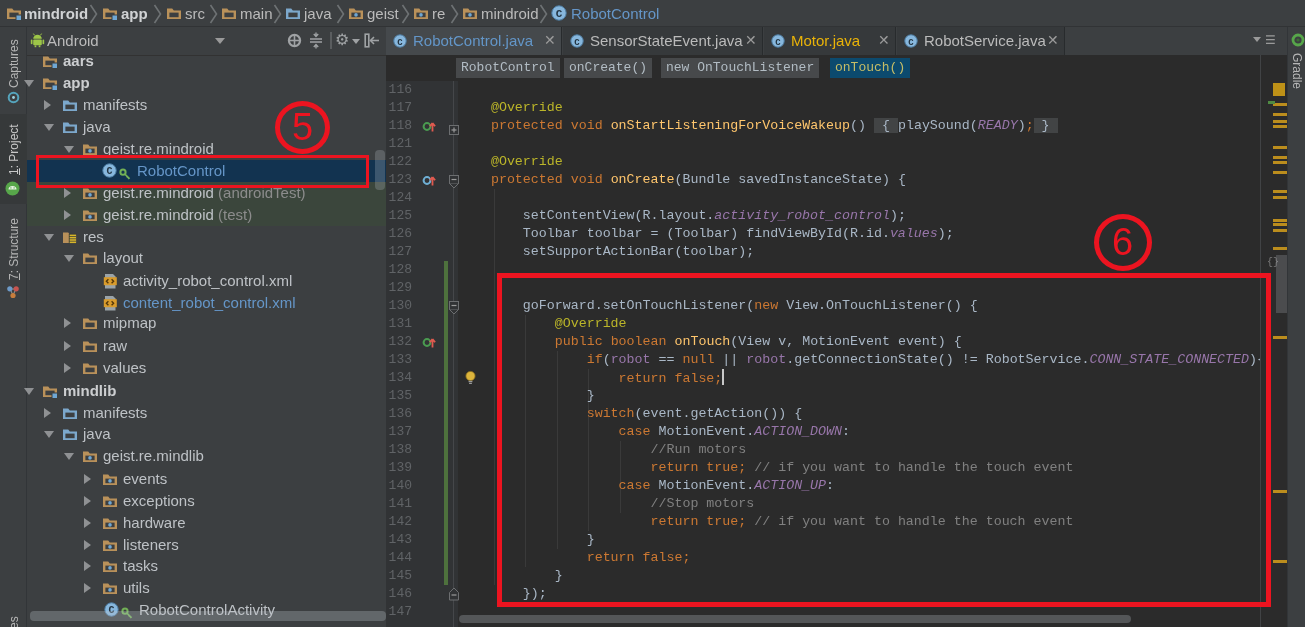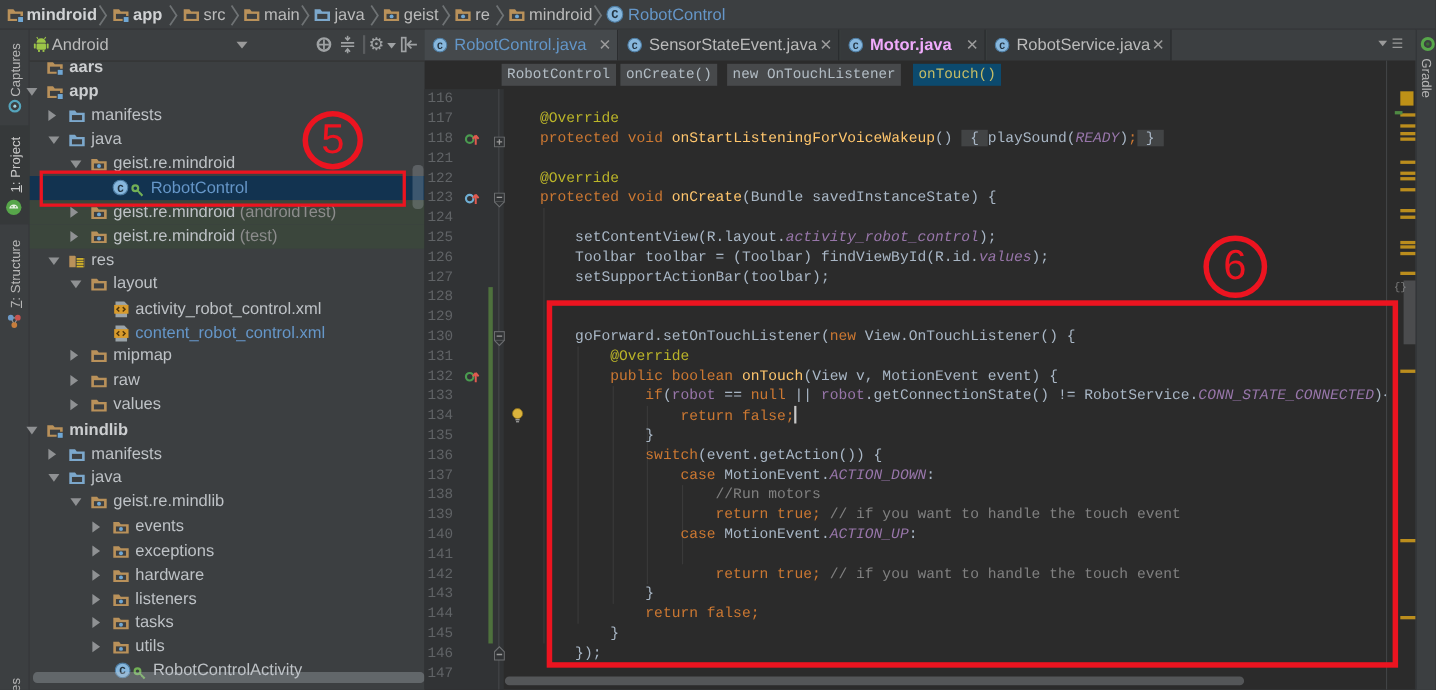--- a/index.html
+++ b/index.html
@@ -459,21 +459,21 @@
             <text x="7.0" y="10.6" font-family="Liberation Mono, monospace" font-size="9" font-weight="bold" fill="#233442" text-anchor="middle">C</text>
           </svg></div>
         <div class="tname" style="color:#bbbbbb;">SensorStateEvent.java</div>
         <div class="tclose" style="left:182px;">✕</div>
       </div>
       <div class="tab" style="left:378px; width:132px; background:#36393b;">
         <div class="cicon"><svg style="" width="14" height="14" viewBox="0 0 14 14">
             <circle cx="7.0" cy="7.0" r="6.2" fill="#87b7dd" stroke="#4e7da3" stroke-width="1"></circle>
             <text x="7.0" y="10.6" font-family="Liberation Mono, monospace" font-size="9" font-weight="bold" fill="#233442" text-anchor="middle">C</text>
           </svg></div>
-        <div class="tname" style="color:#f0abfc;font-weight:bold;">Motor.java</div>
+        <div class="tname" style="color:#eab308;">Motor.java</div>
         <div class="tclose" style="left:114px;">✕</div>
       </div>
       <div class="tab" style="left:511px; width:168px; background:#36393b;">
         <div class="cicon"><svg style="" width="14" height="14" viewBox="0 0 14 14">
             <circle cx="7.0" cy="7.0" r="6.2" fill="#87b7dd" stroke="#4e7da3" stroke-width="1"></circle>
             <text x="7.0" y="10.6" font-family="Liberation Mono, monospace" font-size="9" font-weight="bold" fill="#233442" text-anchor="middle">C</text>
           </svg></div>
         <div class="tname" style="color:#bbbbbb;">RobotService.java</div>
         <div class="tclose" style="left:150px;">✕</div>
       </div>
@@ -571,20 +571,21 @@
       <div class="cl" style="top:260px;">            <span class="an">@Override</span></div>
       <div class="cl" style="top:278px;">            <span class="k">public</span> <span class="k">boolean</span> <span class="mth">onTouch</span>(View v, MotionEvent event) {</div>
       <div class="cl" style="top:296px;">                <span class="k">if</span>(<span class="fld">robot</span> == <span class="k">null</span> || <span class="fld">robot</span>.getConnectionState() != RobotService.<span class="cst">CONN_STATE_CONNECTED</span>){</div>
       <div class="cl" style="top:314px;">                    <span class="k">return false;</span><span id="caret"></span></div>
       <div class="cl" style="top:332px;">                }</div>
       <div class="cl" style="top:350px;">                <span class="k">switch</span>(event.getAction()) {</div>
       <div class="cl" style="top:368px;">                    <span class="k">case</span> MotionEvent.<span class="cst">ACTION_DOWN</span>:</div>
       <div class="cl" style="top:386px;">                        <span class="cmt">//Run motors</span></div>
       <div class="cl" style="top:404px;">                        <span class="k">return true;</span> <span class="cmt">// if you want to handle the touch event</span></div>
       <div class="cl" style="top:422px;">                    <span class="k">case</span> MotionEvent.<span class="cst">ACTION_UP</span>:</div>
+      <div class="cl" style="top:440px;">                        <span class="cmt">//Stop motors</span></div>
       <div class="cl" style="top:458px;">                        <span class="k">return true;</span> <span class="cmt">// if you want to handle the touch event</span></div>
       <div class="cl" style="top:476px;">                }</div>
       <div class="cl" style="top:494px;">                <span class="k">return false;</span></div>
       <div class="cl" style="top:512px;">            }</div>
       <div class="cl" style="top:530px;">        });</div>
       <div class="abs" style="left:73px; top:560px; width:672px; height:8px; background:rgba(189,197,203,0.28); border-radius:4px;"></div>
     </div>
     <div id="estripe">
       <div class="abs" style="left:12px; top:28px; width:12px; height:13px; background:#be9117;"></div>
       <div class="tick" style="top:48px;"></div>

